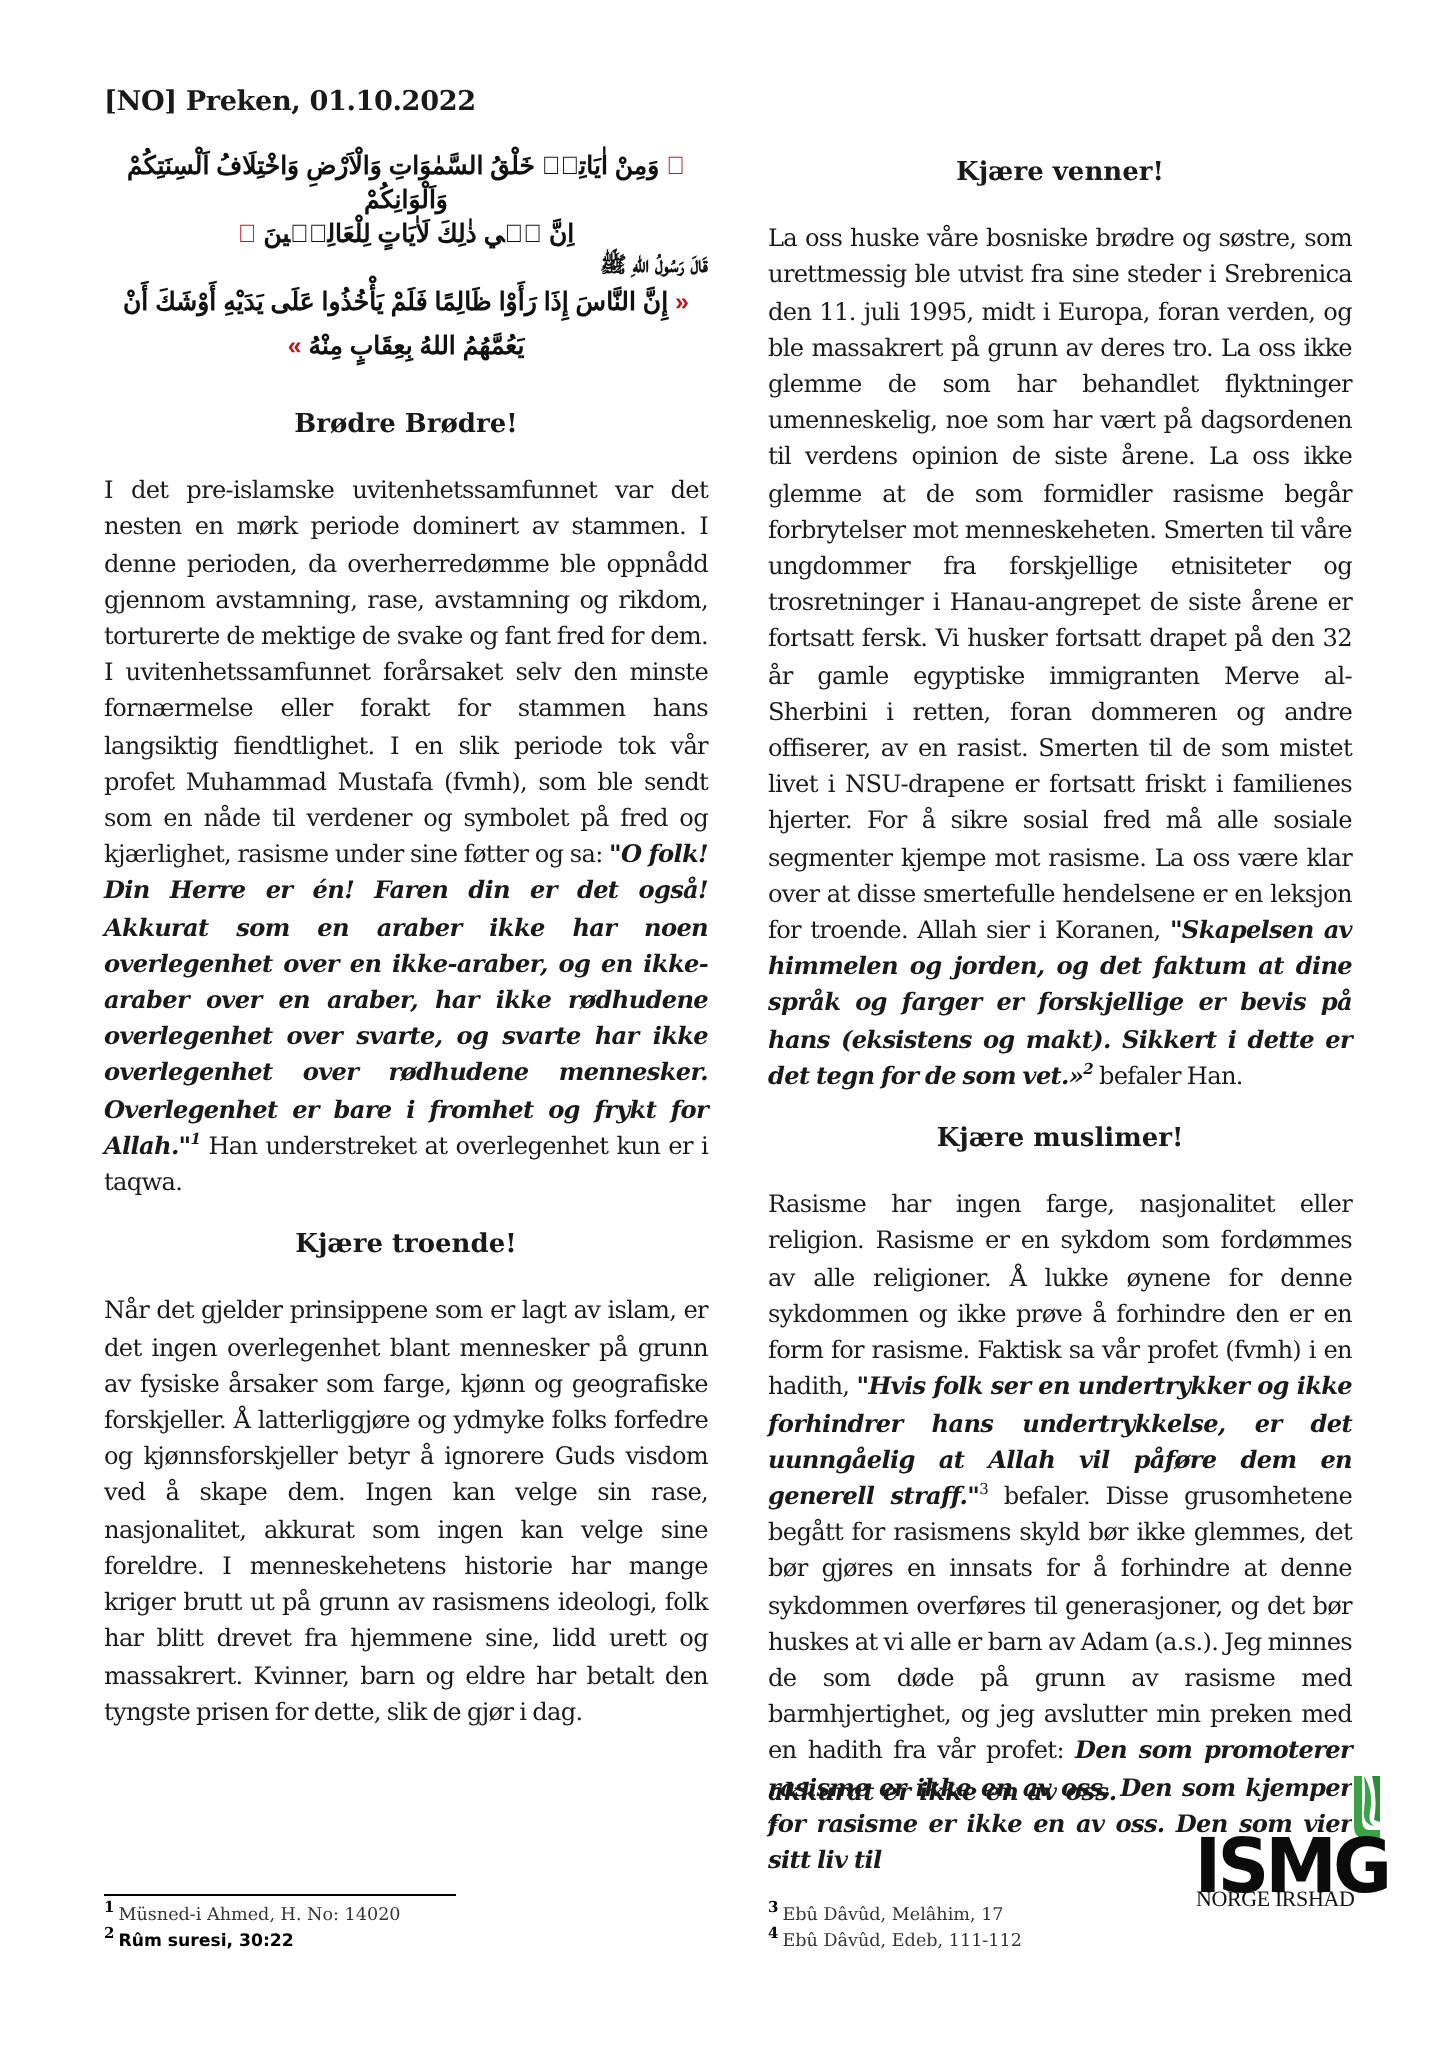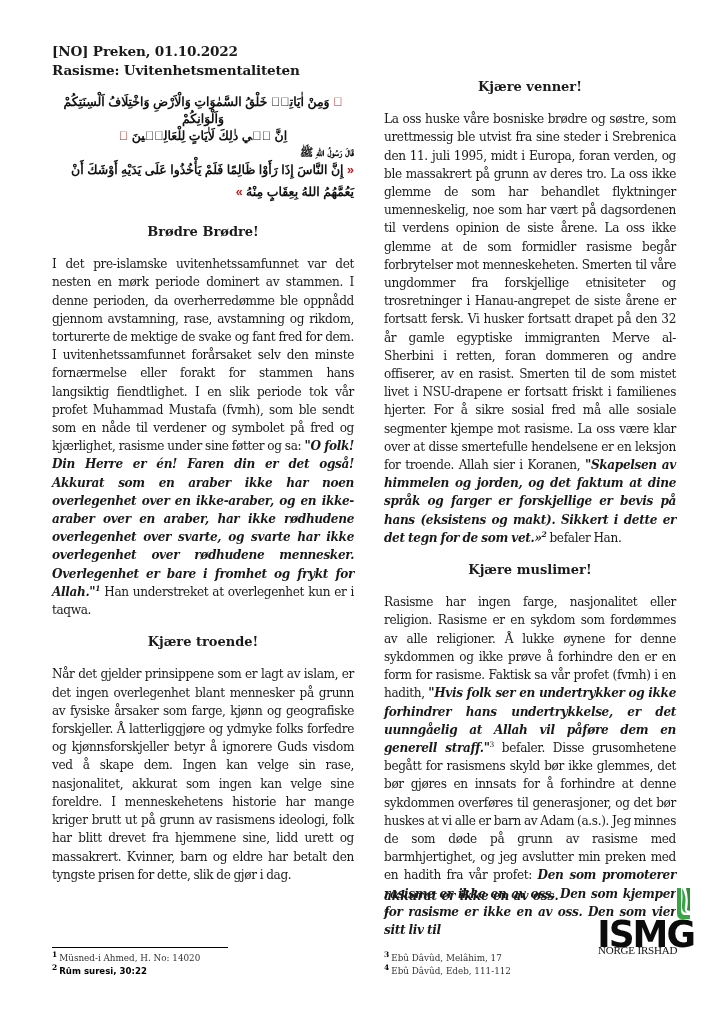--- a/index.html
+++ b/index.html
@@ -13,41 +13,40 @@
   .col-right { left: 384px; top: 78px; width: 292px; }
   .title { font-family: "DejaVu Serif", serif; font-weight: bold; font-size: 13.6px; line-height: 19px; margin: 0; text-align: left; letter-spacing: -0.2px; }
   .heading { font-weight: bold; font-size: 13px; margin: 0 0 14px 0; text-align: center; }
   p { margin: 0 0 14px 0; letter-spacing: -0.35px; word-spacing: -0.5px; }
   .q { font-weight: bold; font-style: italic; }
   sup { font-size: 7.5px; line-height: 0; }
   .arabic { direction: rtl; text-align: center; font-family: Liberation Sans, sans-serif; font-weight: bold; font-size: 12.5px; line-height: 17px; margin: 14px 0 20px 0; color: #111; }
   .arabic .red { color: #c2161b; font-weight: bold; }
   .arabic .line { display: block; }
   .arabic .line.small { font-size: 11px; line-height: 14px; text-align: right; }
-  .arabic .line.tall { line-height: 22px; text-align: right; }
+  .arabic .line.tall { line-height: 22px; }
   .fn-rule { position: absolute; left: 52px; top: 947px; width: 176px; border-top: 1px solid #000; }
   .footnotes { position: absolute; font-size: 8.8px; line-height: 13px; color: #333; font-family: "DejaVu Serif", serif; }
   .fn-left { left: 52px; top: 952px; }
   .fn-right { left: 384px; top: 952px; }
   .fn-num { font-weight: bold; font-size: 7.5px; vertical-align: super; line-height: 0; color: #000; margin-right: 2px; }
   .fn-bold { font-weight: bold; color: #000; font-family: "DejaVu Sans", sans-serif; font-size: 8.6px; }
   .logo { position: absolute; left: 574px; top: 886px; width: 120px; height: 58px; }
   .logo-row { display: flex; align-items: flex-end; height: 36px; flex-direction: column; }
   .logo-mark { width: 15px; height: 33px; position: relative; margin-right: 3px; }
   .logo-text { font-family: "DejaVu Sans", sans-serif; font-weight: bold; font-size: 36px; line-height: 32px; letter-spacing: -2px; color: #0b0b0b; transform: scaleY(1.05); transform-origin: bottom; }
   .logo-sub { font-family: Liberation Serif, serif; font-size: 11px; color: #111; margin-left: 24px; margin-top: 22px; letter-spacing: -0.2px; }
 </style>
 </head>
 <body>
 
 <div class="page">
 
   <div class="col col-left">
     <div class="title">[NO] Preken, 01.10.2022</div>
-    <div class="title">Rasisme: Uvitenhetsmentaliteten</div>
 
     <div class="arabic">
       <span class="line"><span class="red">﴾</span> <span>وَمِنْ اٰيَاتِه۪ خَلْقُ السَّمٰوَاتِ وَالْاَرْضِ وَاخْتِلَافُ اَلْسِنَتِكُمْ وَاَلْوَانِكُمْ</span></span>
       <span class="line"><span>اِنَّ ف۪ي ذٰلِكَ لَاٰيَاتٍ لِلْعَالِم۪ينَ</span> <span class="red">﴿</span></span>
       <span class="line small">قَالَ رَسُولُ اللّٰهِ ﷺ</span>
       <span class="line tall"><span class="red">«</span> <span>إِنَّ النَّاسَ إِذَا رَأَوْا ظَالِمًا فَلَمْ يَأْخُذُوا عَلَى يَدَيْهِ أَوْشَكَ أَنْ</span></span>
       <span class="line tall"><span>يَعُمَّهُمُ اللهُ بِعِقَابٍ مِنْهُ</span> <span class="red">»</span></span>
     </div>
 
     <div class="heading">Brødre Brødre!</div>

